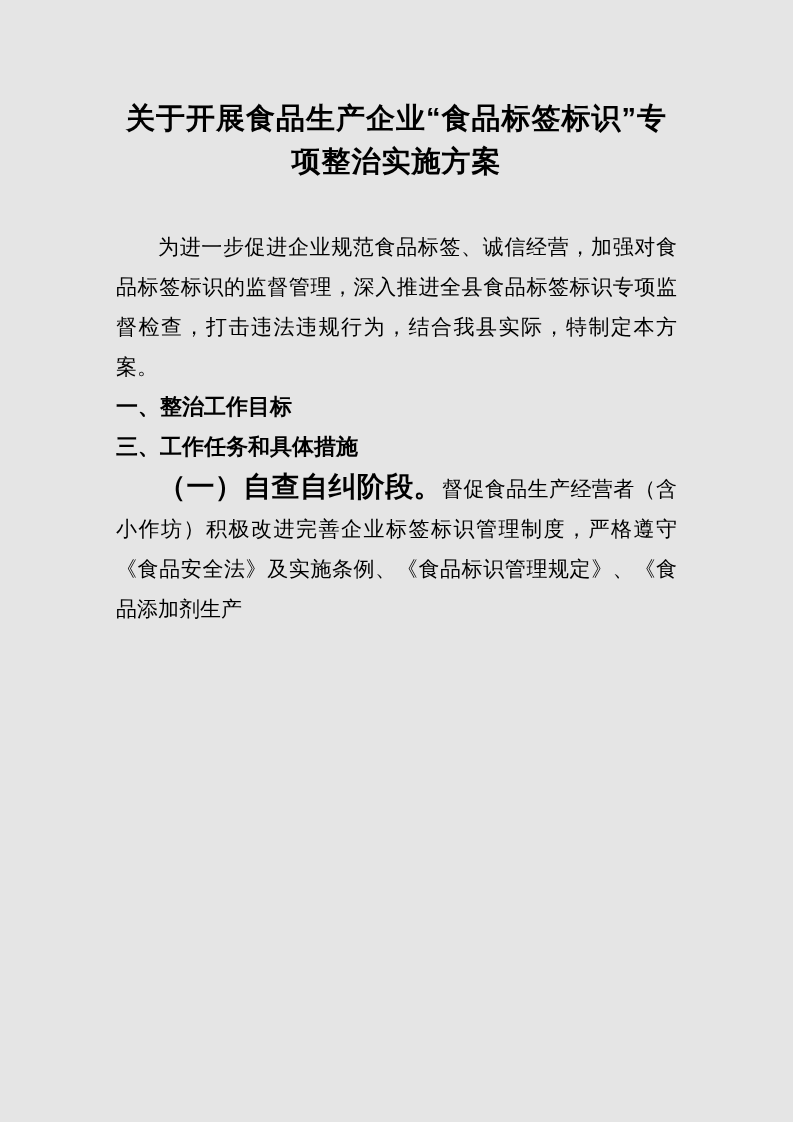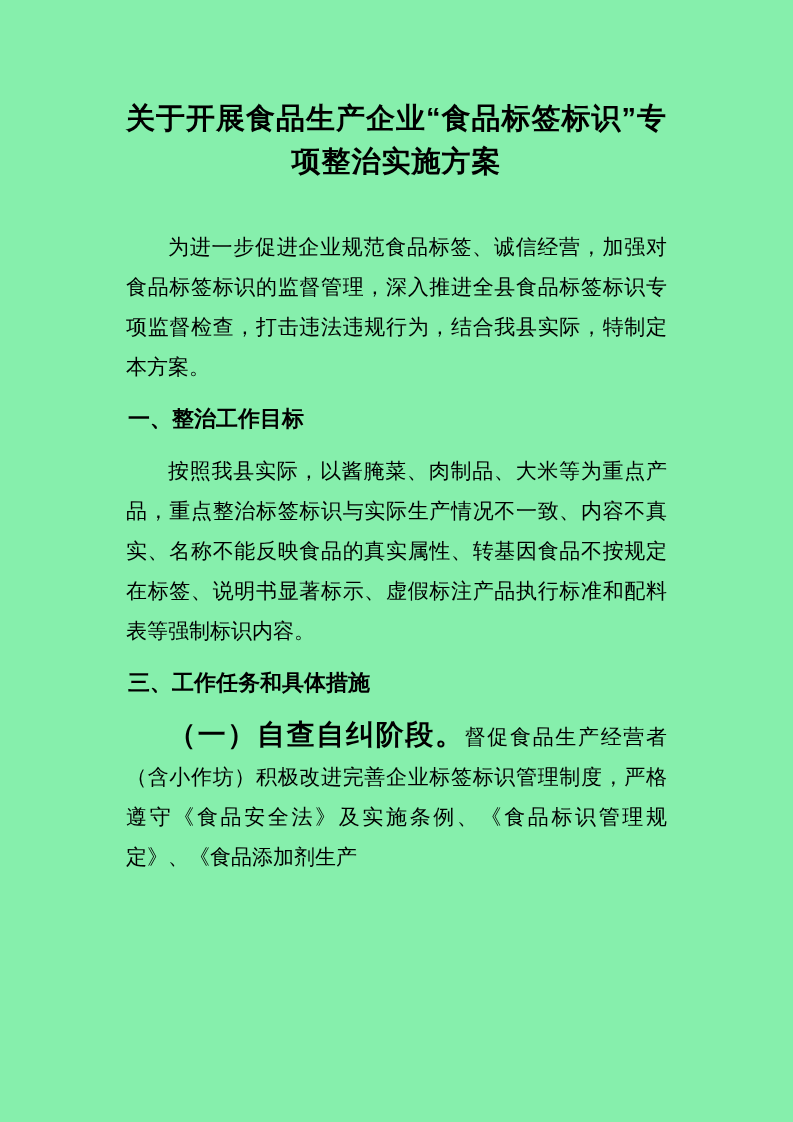--- a/index.html
+++ b/index.html
@@ -5,21 +5,21 @@
   html, body {
     margin: 0;
     padding: 0;
     background: #ffffff;
   }
   .page {
     position: relative;
     width: 793px;
     height: 1122px;
     margin: 0 auto;
-    background: #86efac;
+    background: #e5e5e5;
     box-sizing: border-box;
     padding: 97px 116px 0 116px;
     overflow: hidden;
   }
   .doc-title {
     font-family: "Liberation Sans", sans-serif;
     font-weight: 700;
     font-size: 29px;
     line-height: 43px;
     letter-spacing: 1px;
@@ -27,49 +27,48 @@
     color: #000000;
     margin: 0 0 44px 0;
   }
   .para {
     font-family: "Liberation Serif", serif;
     font-size: 21px;
     line-height: 40px;
     text-align: justify;
     text-indent: 2em;
     color: #000000;
-    margin: 10px;
+    margin: 0;
     word-break: break-all;
   }
   .sec-heading {
     font-family: "Liberation Sans", sans-serif;
     font-weight: 700;
     font-size: 22px;
     line-height: 40px;
     color: #000000;
-    margin: 12px;
+    margin: 0;
   }
   .sub-lead {
     font-family: "Liberation Sans", sans-serif;
     font-weight: 700;
     font-size: 28px;
   }
 </style>
 </head>
 <body>
 
 <div class="page">
 
   <h1 class="doc-title">关于开展食品生产企业“食品标签标识”专项整治实施方案</h1>
 
   <p class="para">为进一步促进企业规范食品标签、诚信经营，加强对食品标签标识的监督管理，深入推进全县食品标签标识专项监督检查，打击违法违规行为，结合我县实际，特制定本方案。</p>
 
   <h2 class="sec-heading">一、整治工作目标</h2>
 
 
 
-  <p class="para">按照我县实际，以酱腌菜、肉制品、大米等为重点产品，重点整治标签标识与实际生产情况不一致、内容不真实、名称不能反映食品的真实属性、转基因食品不按规定在标签、说明书显著标示、虚假标注产品执行标准和配料表等强制标识内容。</p>
 
   <h2 class="sec-heading">三、工作任务和具体措施</h2>
 
   <p class="para"><span class="sub-lead">（一）自查自纠阶段。</span><span>督促食品生产经营者（含小作坊）积极改进完善企业标签标识管理制度，严格遵守《食品安全法》及实施条例、《食品标识管理规定》、《食品添加剂生产</span></p>
 
 </div>
 
 </body></html>

